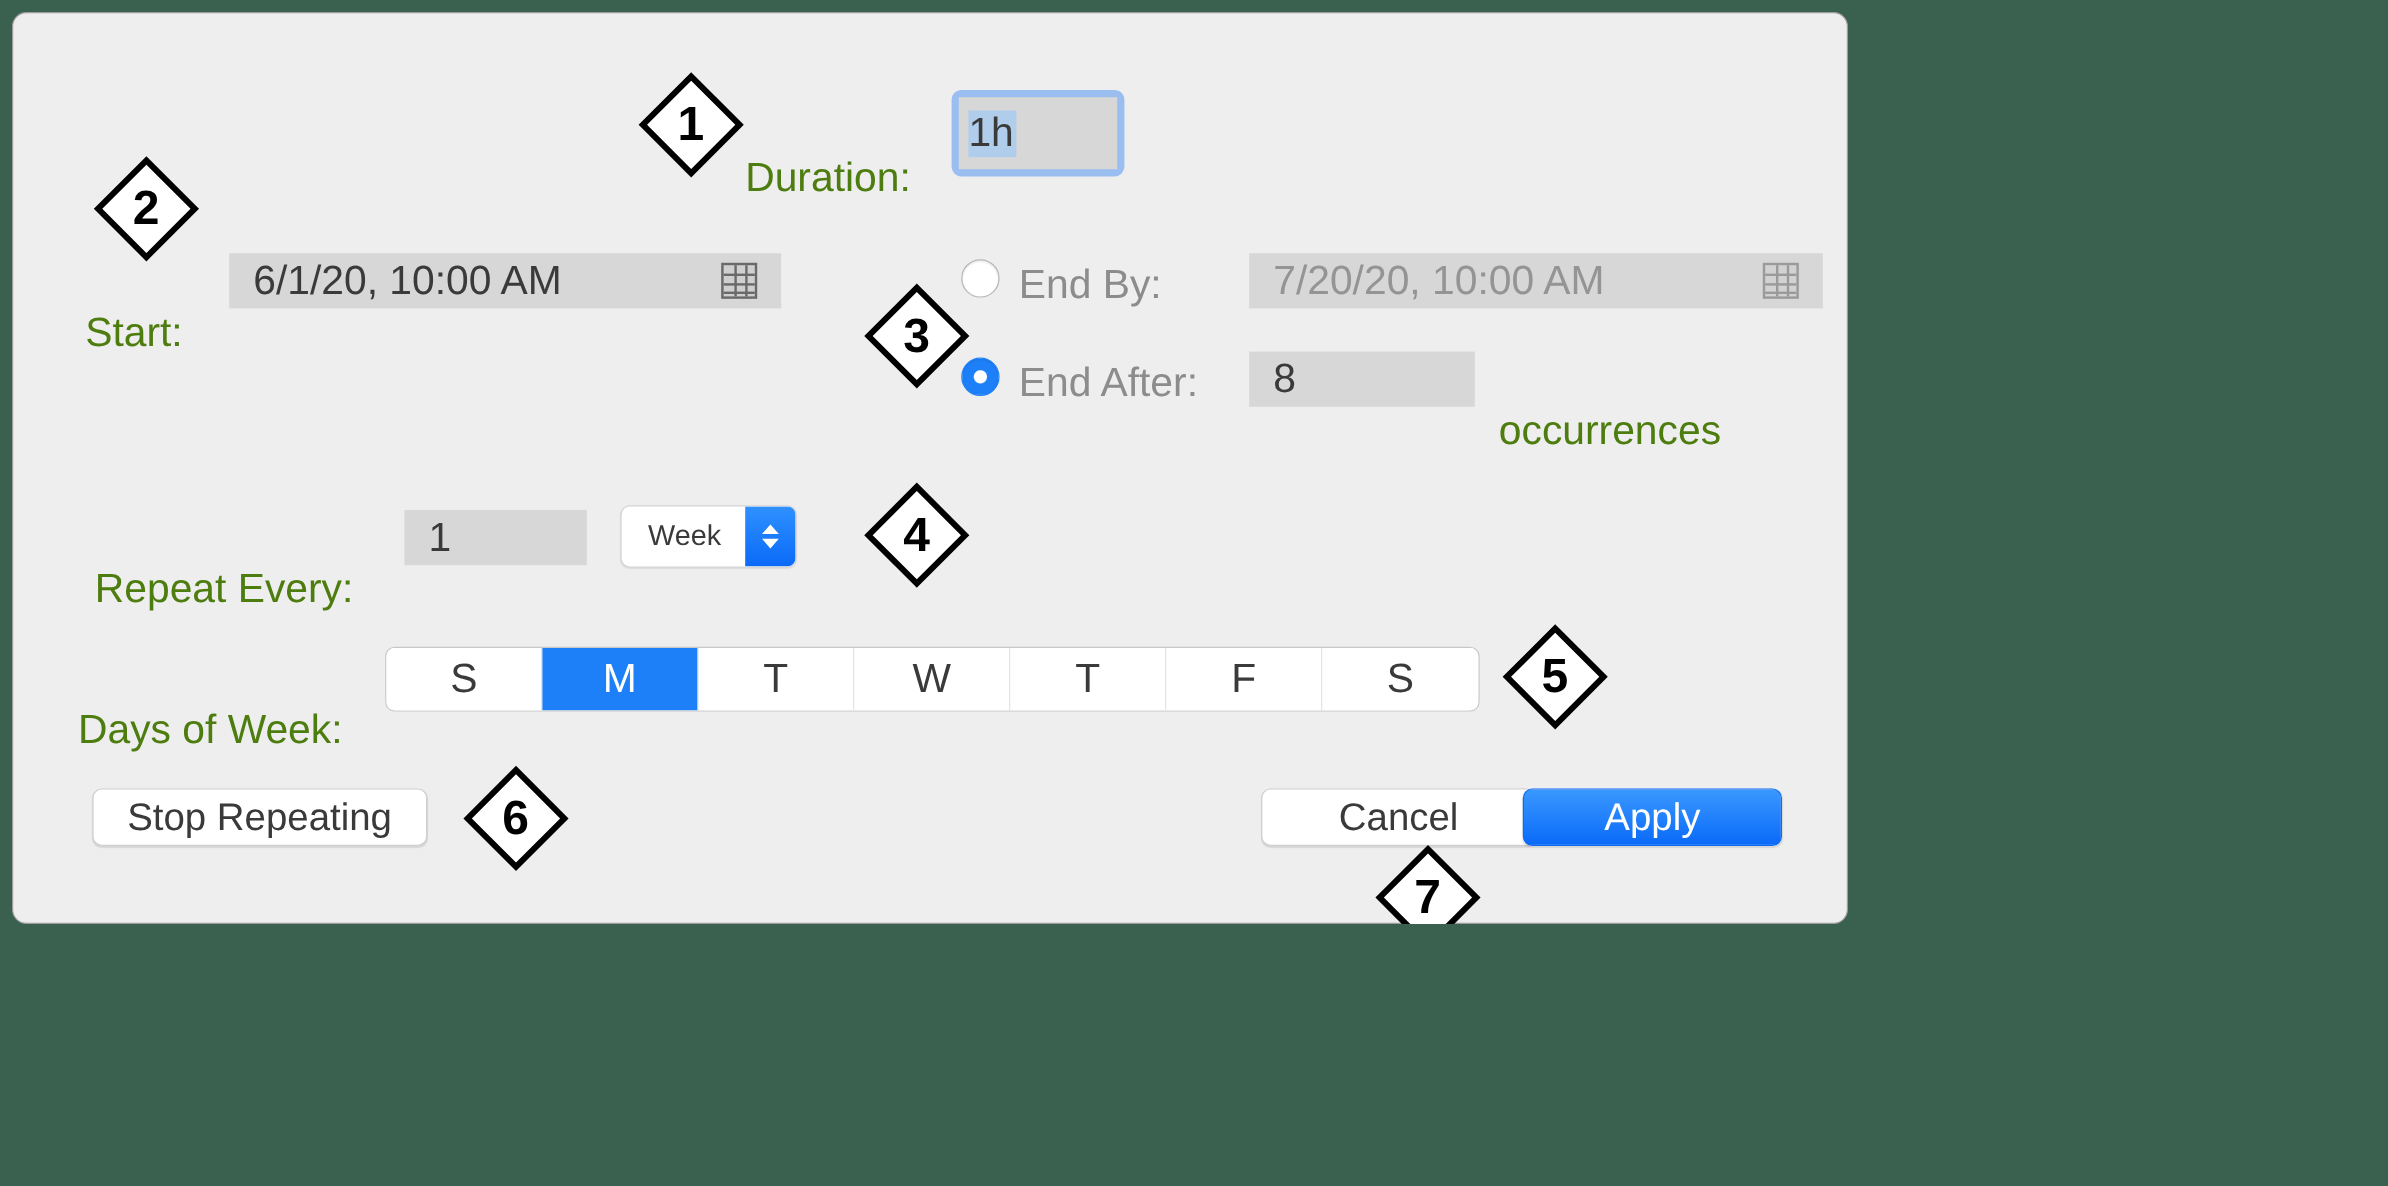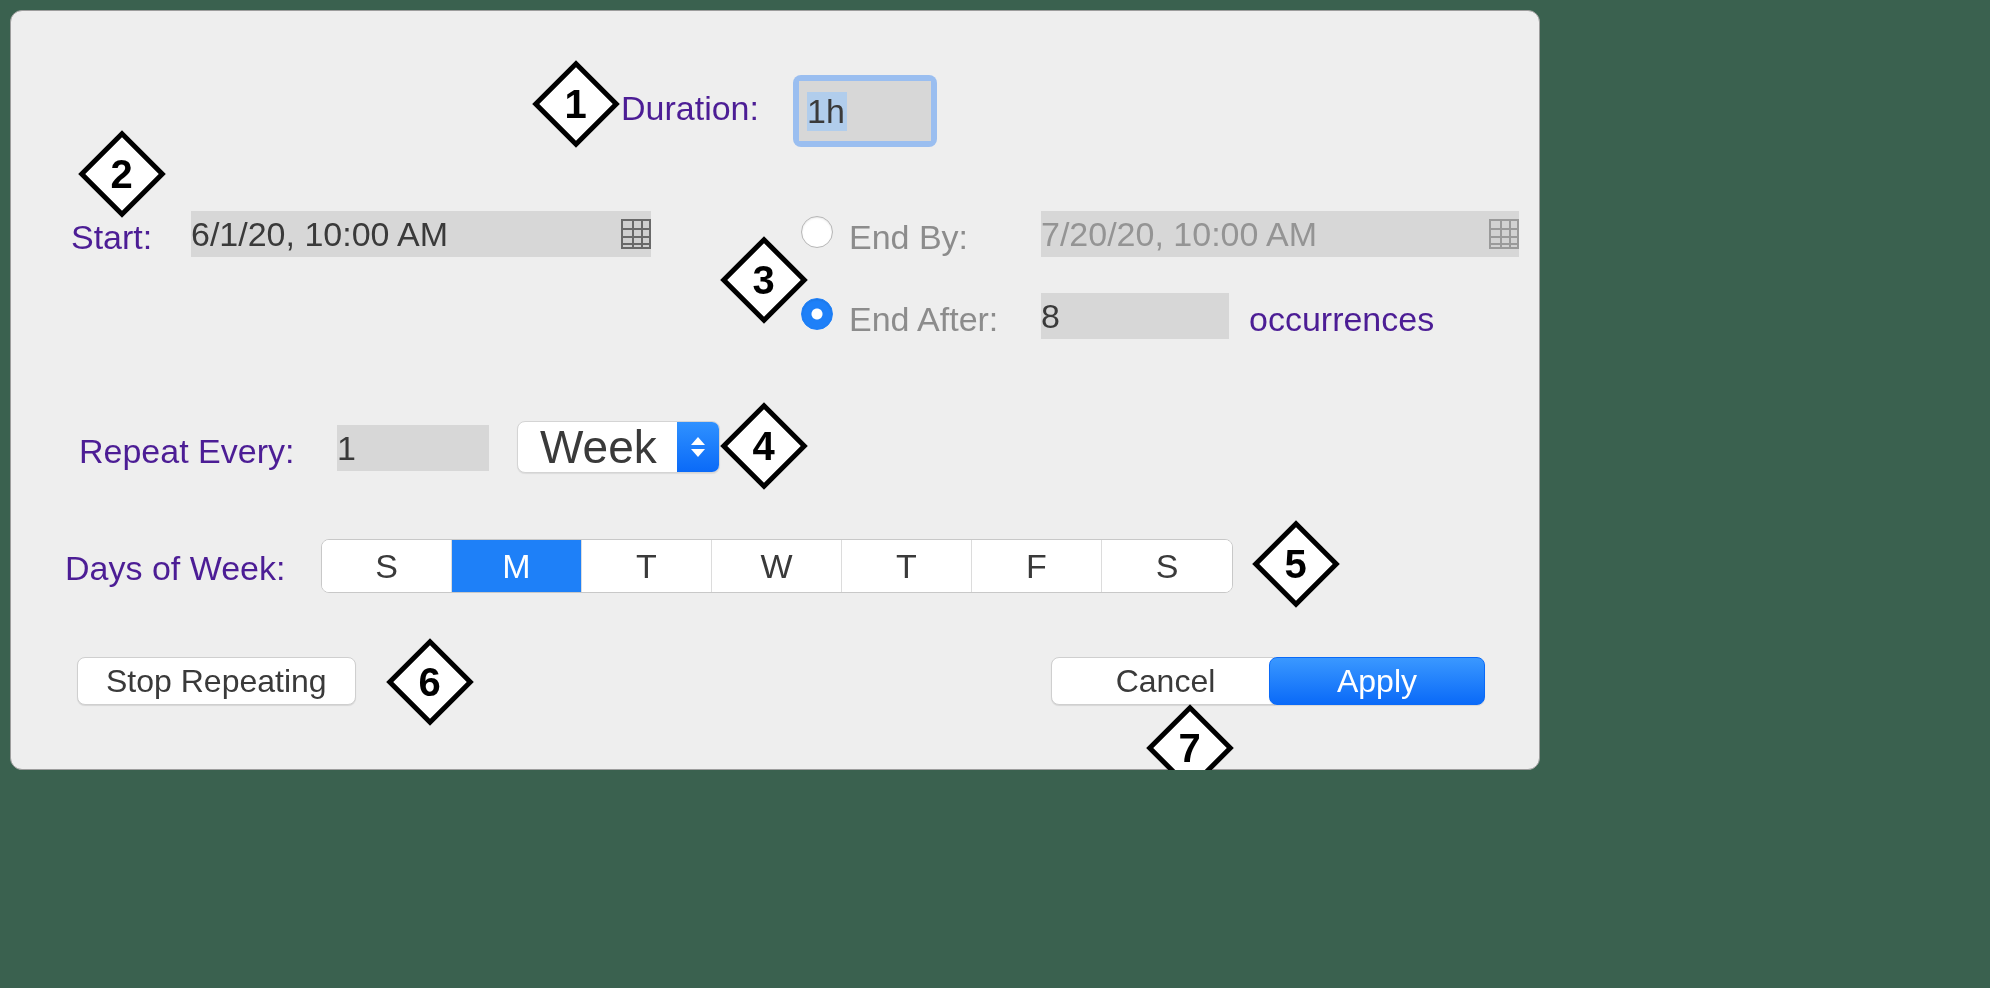--- a/index.html
+++ b/index.html
@@ -15,29 +15,29 @@
     position: relative;
     width: 1530px;
     height: 760px;
     margin: 10px 0 0 10px;
     background: #eeeeee;
     border: 1px solid #9d9d9d;
     border-radius: 12px;
   }
 
   
-  .label       { color: #4c1d95; }
+  .label       { color: #4d7c0f; margin-top: 40px; }
   .label-muted { color: #8c8c8c; }
 
   .textfield {
     display: inline-flex;
     align-items: center;
     background: #d7d7d7;
     height: 46px;
-    padding: 0 0;
+    padding: 0 20px;
     font-size: 34px;
     color: #3a3a3a;
   }
   .textfield.disabled { color: #949494; }
 
   .focused-wrap {
     display: inline-flex;
     padding: 6px;
     background: #9abef0;
     border-radius: 8px;
@@ -87,21 +87,21 @@
     background: radial-gradient(circle at 50% 50%, #fff 0 5px, #1e80f8 6px 100%);
     border-color: #1e80f8;
   }
 
   .select {
     display: inline-flex; align-items: center;
     height: 52px; border-radius: 8px; overflow: hidden;
     background: #fff; border: 1px solid #d4d4d4;
     box-shadow: 0 1px 1px rgba(0,0,0,.08);
   }
-  .select .select-label { padding: 0 20px 0 22px; font-size: 46px; }
+  .select .select-label { padding: 0 20px 0 22px; font-size: 24px; }
   .select .stepper {
     width: 42px; height: 100%;
     background: linear-gradient(#2f91ff,#0a6af8);
     display: flex; flex-direction: column; align-items: center; justify-content: center;
     gap: 4px;
   }
   .caret { width:0;height:0;border-left:7px solid transparent;border-right:7px solid transparent;}
   .caret.up   { border-bottom: 8px solid #fff; }
   .caret.down { border-top: 8px solid #fff; }
 

